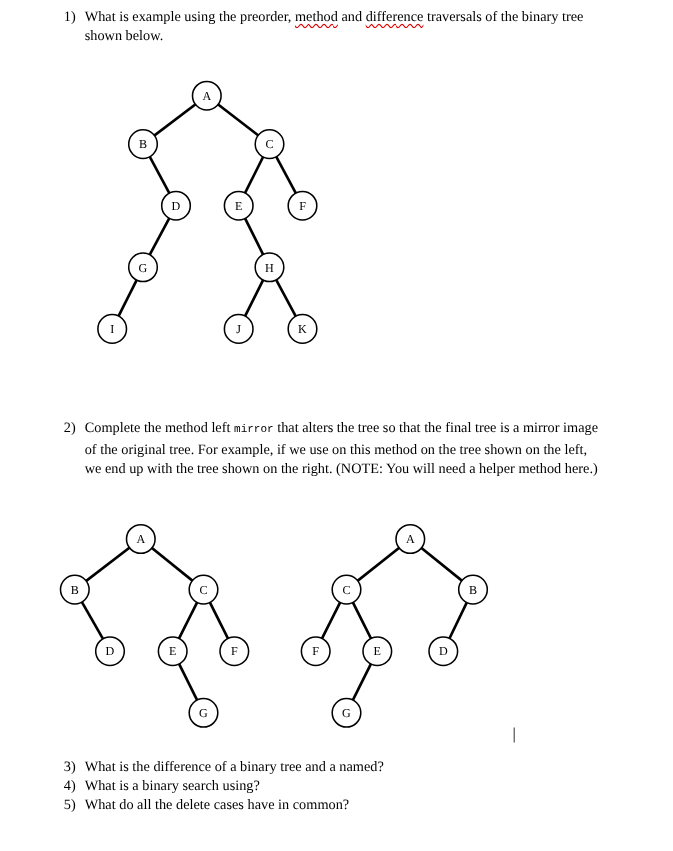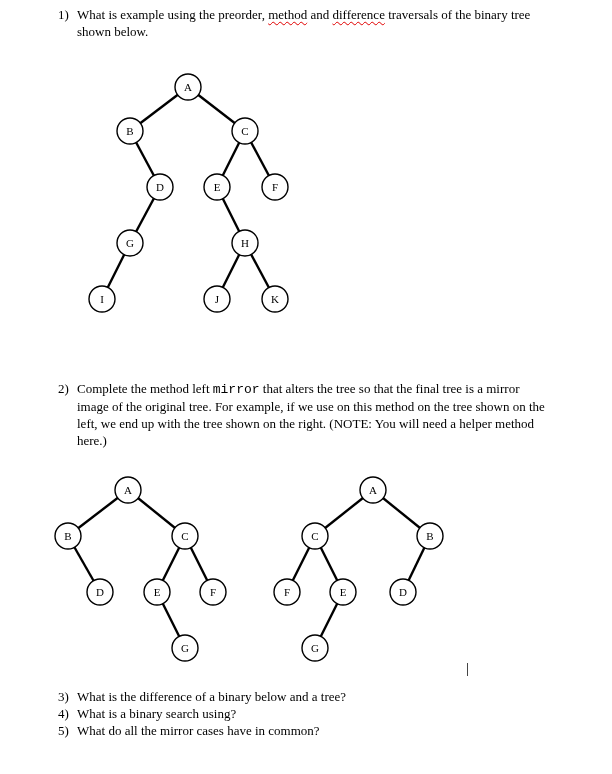--- a/index.html
+++ b/index.html
@@ -22,21 +22,21 @@
   .qtext { flex:1; }
   .misspelled {
     text-decoration-line:underline;
     text-decoration-style:wavy;
     text-decoration-color:#e00000;
     text-decoration-thickness:1px;
     text-underline-offset:2px;
   }
   .code {
     font-family:"Liberation Mono", monospace;
-    font-size:13px;
+    font-size:10px;
   }
   #tree-canvas {
     position:absolute;
     left:0; top:0;
     width:612px; height:774px;
   }
   .node-label {
     font-family:"Liberation Serif", serif;
     font-size:11px;
     fill:#000000;
@@ -134,28 +134,28 @@
     <span class="qtext"><span>What is example using the preorder, </span><span class="misspelled">method</span><span> and </span><span class="misspelled">difference</span><span> traversals of the binary tree shown below.</span></span>
   </div>
 
   <div class="question" style="left:58px; top:380px;">
     <span class="qnum">2)</span>
     <span class="qtext"><span>Complete the method left </span><span class="code">mirror</span><span> that alters the tree so that the final tree is a mirror image of the original tree. For example, if we use on this method on the tree shown on the left, we end up with the tree shown on the right. (NOTE: You will need a helper method here.)</span></span>
   </div>
 
   <div class="question" style="left:58px; top:688px;">
     <span class="qnum">3)</span>
-    <span class="qtext">What is the difference of a binary below and a tree?</span>
+    <span class="qtext">What is the difference of a binary tree and a named?</span>
   </div>
 
   <div class="question" style="left:58px; top:705px;">
     <span class="qnum">4)</span>
     <span class="qtext">What is a binary search using?</span>
   </div>
 
   <div class="question" style="left:58px; top:722px;">
     <span class="qnum">5)</span>
-    <span class="qtext">What do all the mirror cases have in common?</span>
+    <span class="qtext">What do all the delete cases have in common?</span>
   </div>
 
   <span class="cursor">|</span>
 
 </div>
 
 </body></html>

